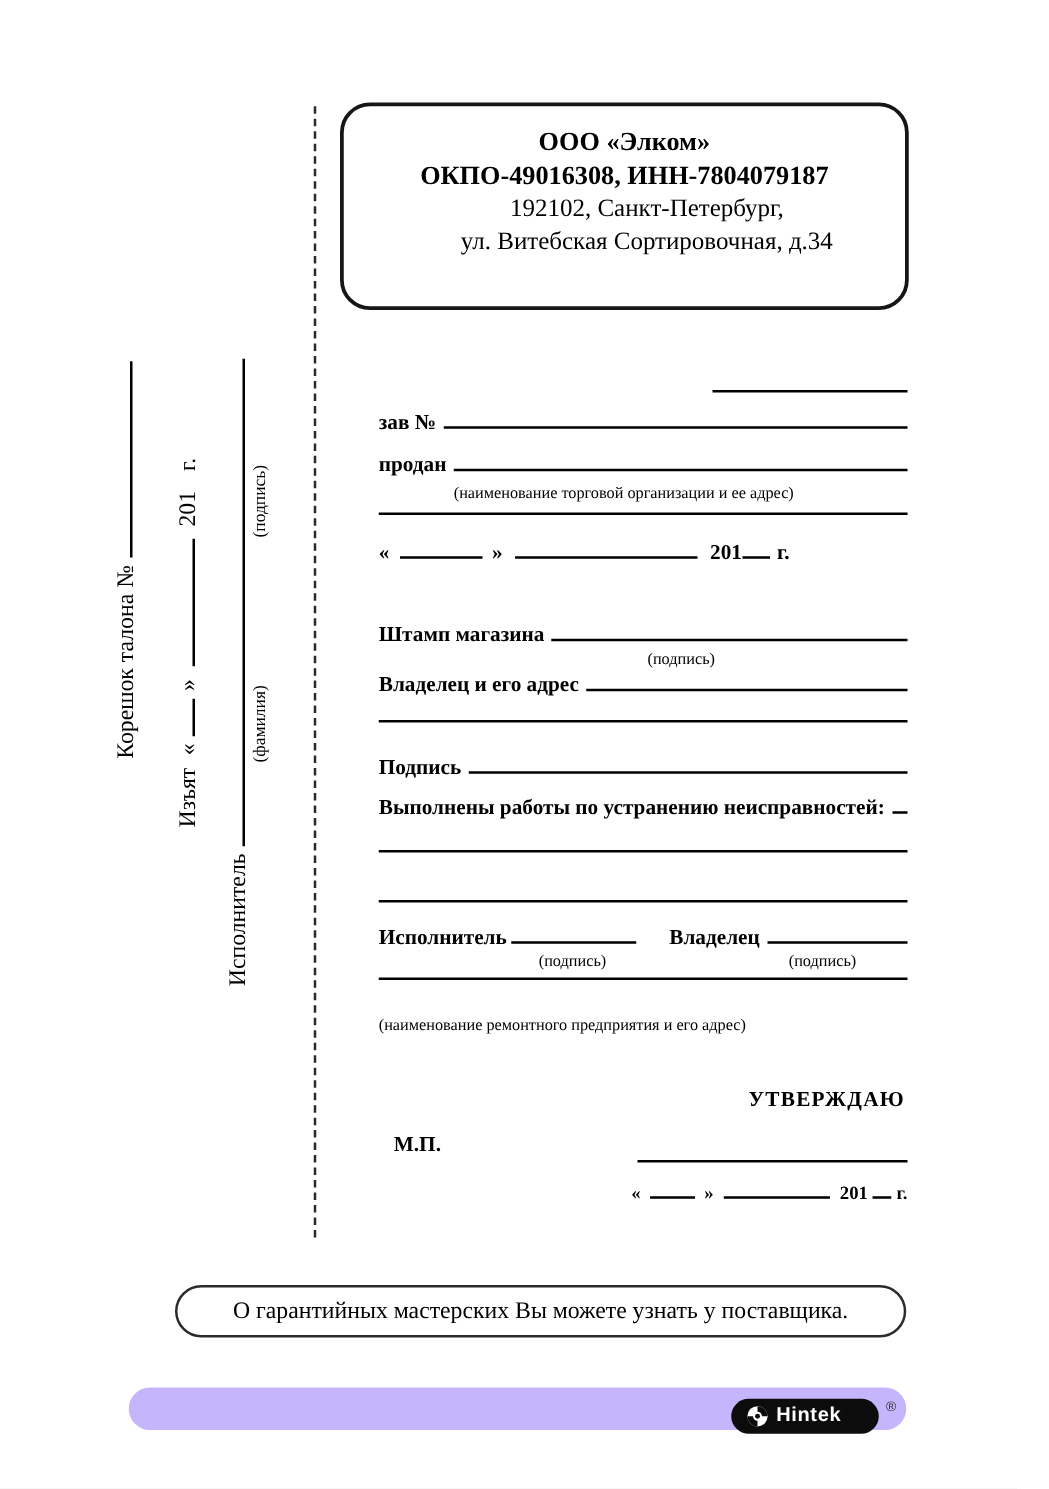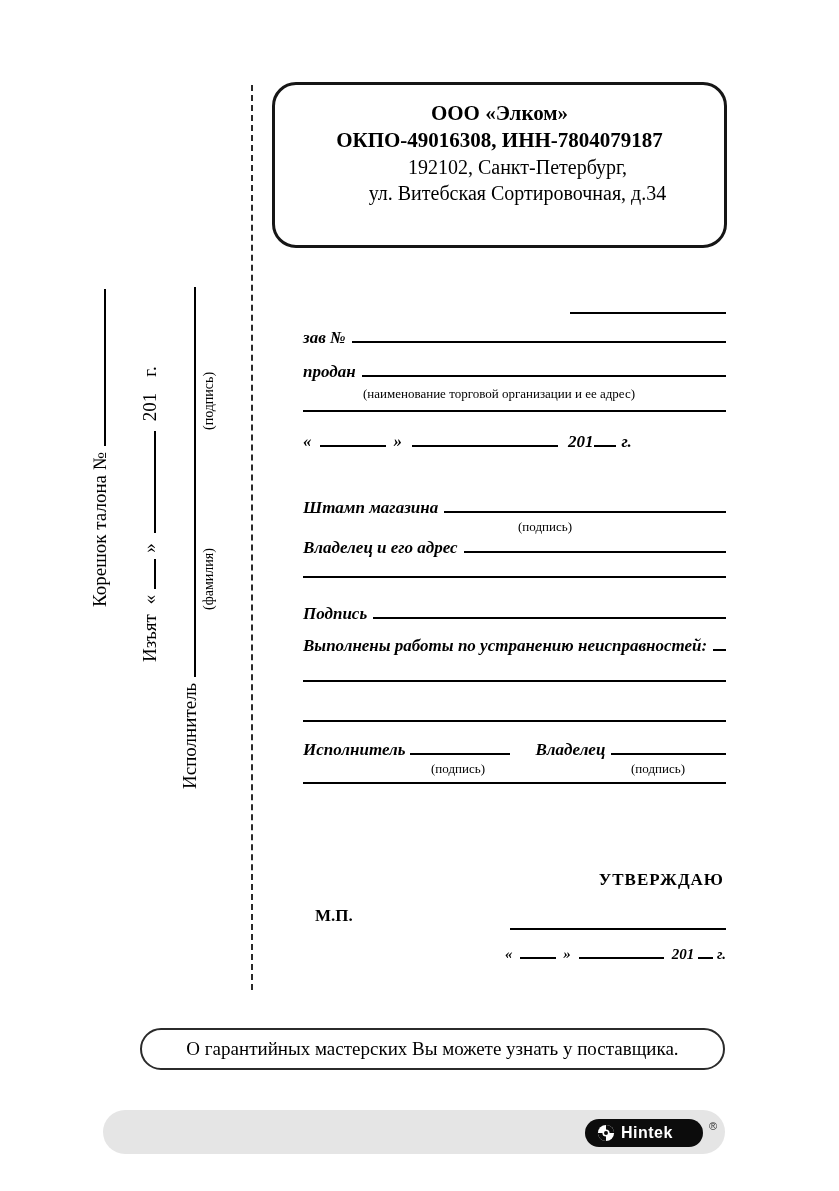--- a/index.html
+++ b/index.html
@@ -25,34 +25,34 @@
   .s2 { top:52px; left:133px; }
   .s3 { top:92px; left:6px; width:502px; }
   .s4 { top:116px; left:0; width:510px; height:18px; font-size:14px; }
   .s4 span { position:absolute; top:0; }
   .sblank { display:inline-block; border-bottom:2px solid #000; height:1em; }
   .grow { flex:1 1 auto; margin-left:6px; }
 
   
   .form { position:absolute; left:303px; top:300px; width:423px; height:690px; font-size:17px; }
   .row { position:absolute; left:0; width:423px; display:flex; align-items:baseline; }
-  .lbl { font-weight:bold; font-size:17px; white-space:pre;font-style:italic; }
+  .lbl { font-weight:bold; font-size:17px; white-space:pre; }
   .blank { border-bottom:2px solid #000; height:1em; display:inline-block; }
   .rule { position:absolute; height:0; border-top:2px solid #000; }
   .cap { position:absolute; font-size:13px; text-align:left; }
   .approve { position:absolute; right:2px; top:570px; font-weight:bold; font-size:17px; letter-spacing:1px; }
   .mp { position:absolute; left:12px; top:606px; font-weight:bold; font-size:17px; }
   .date2 { position:absolute; top:642px; left:202px; width:221px; display:flex; align-items:baseline; }
   .date2 .lbl { font-size:15px; }
 
   
   .notice-box { position:absolute; left:140px; top:1028px; width:585px; height:42px;
     border:2px solid #2b2b2b; border-radius:21px; text-align:center; line-height:38px; font-size:19px; }
-  .brand-bar { position:absolute; left:103px; top:1110px; width:622px; height:44px;
-    background:#e5e5e5; border-radius:22px; }
+  .brand-bar { position:absolute; left:103px; top:1110px; width:622px; height:34px;
+    background:#c4b5fd; border-radius:22px; }
   .brand-pill { position:absolute; right:22px; top:9px; height:28px; min-width:118px;
     background:#0c0c0c; border-radius:14px; display:flex; align-items:center; gap:6px; padding:0 12px;
     font-family:"Liberation Sans", sans-serif; }
   .brand-text { color:#fff; font-weight:bold; font-size:16px; letter-spacing:0.5px; }
   .brand-reg { position:absolute; right:8px; top:10px; font-size:11px; color:#2f2f2f;
     font-family:"Liberation Sans", sans-serif; }
 </style>
 </head>
 <body>
 
@@ -150,20 +150,21 @@
       <span class="lbl">Исполнитель</span>
       <span class="blank" style="width:100px;margin-left:4px"></span>
       <span style="width:26px"></span>
       <span class="lbl">Владелец</span>
       <span class="blank grow"></span>
     </div>
     <div class="cap" style="top:461px;left:128px;width:104px">(подпись)</div>
     <div class="cap" style="top:461px;left:328px;width:95px">(подпись)</div>
 
     <div class="rule" style="top:482px;left:0;width:423px"></div>
+    <div class="cap" style="top:512px;left:0;width:423px">(наименование ремонтного предприятия и его  адрес)</div>
 
     <div class="approve">УТВЕРЖДАЮ</div>
     <div class="mp">М.П.</div>
 
     <div class="rule" style="top:628px;left:207px;width:216px"></div>
 
     <div class="date2">
       <span class="lbl">«</span>
       <span class="blank" style="width:40px;margin:0 7px"></span>
       <span class="lbl">»</span>

